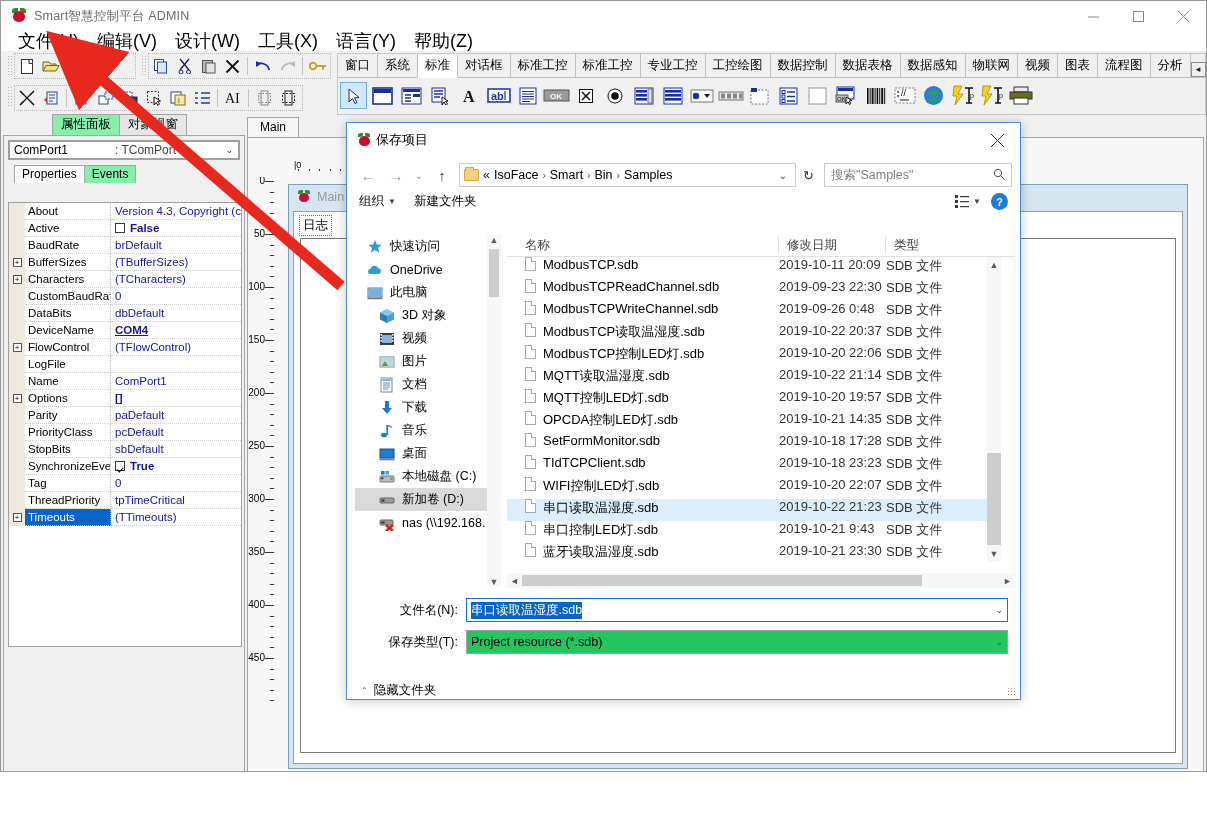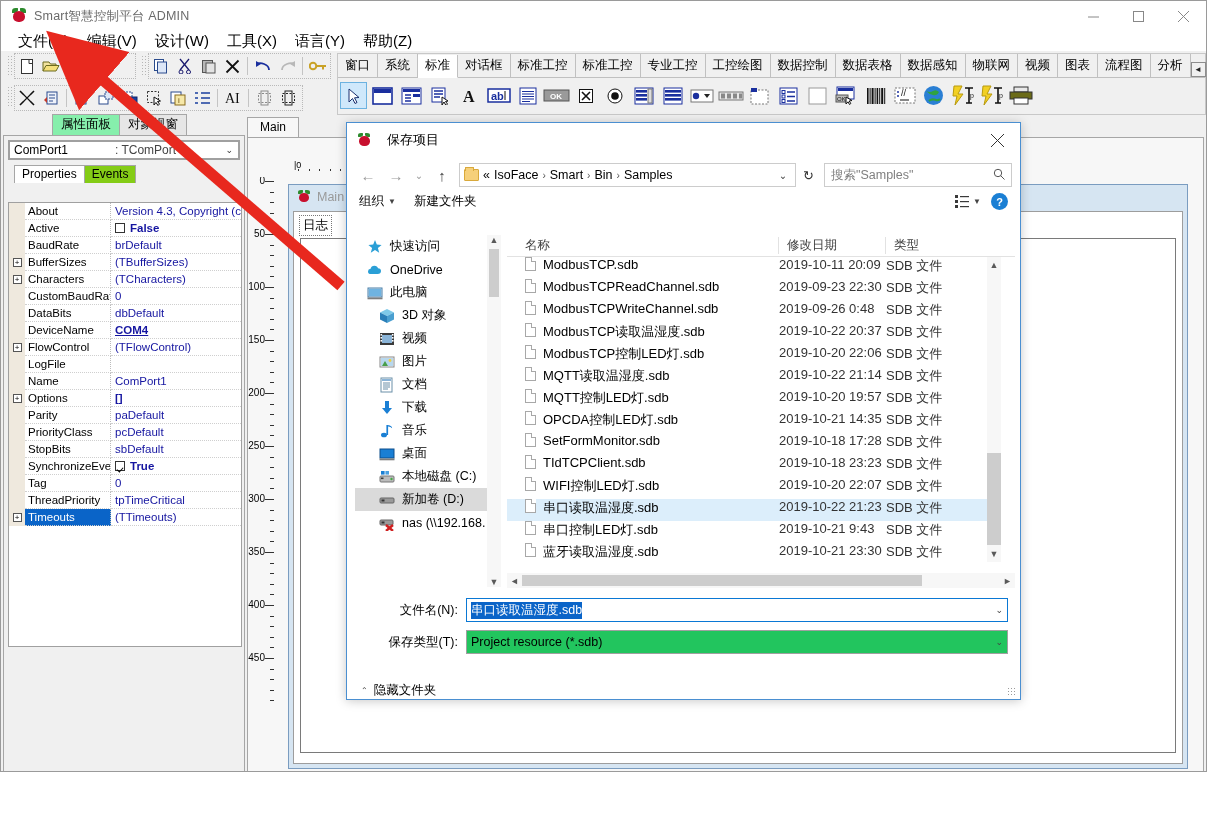--- a/index.html
+++ b/index.html
@@ -50,21 +50,21 @@
   }
   .winbtn svg { display:block; }
 
   
   .menubar {
     position:absolute; left:0; top:30px; width:1205px; height:20px;
     background:#ffffff; display:flex; align-items:center;
     padding-left: 8px;
   }
   .menu-item {
-    font-size: 15px; color:#000; padding: 1px 9px; white-space:nowrap;
+    font-size: 18px; color:#000; padding: 1px 9px; white-space:nowrap;
   }
 
   
   .tbrow {
     position:absolute; left:0; background:#f0f0f0;
   }
   .tbrow1 { top:50px; width:1205px; height:30px; }
   .tbrow2 { top:80px; width:1205px; height:34px; }
 
   .tgroup {
@@ -136,21 +136,21 @@
   .obj-combo {
     margin:4px 4px 0 4px; height:20px; background:#fff; border:2px solid #a0a0a0;
     display:flex; align-items:center; font-size:12px; position:relative;
   }
   .obj-combo .nm { padding-left:4px; color:#000; }
   .obj-combo .ty { position:absolute; left:105px; color:#444; }
   .obj-combo .arw { position:absolute; right:5px; color:#333; font-size:9px;}
   .pe-tabs { display:flex; height:19px; align-items:flex-end; font-size:12px; padding-left:10px; margin-top:4px;}
   .pe-tab {
     padding:1px 7px 2px 7px; border:1px solid #a6a6a6; border-bottom:none;
-    background:#84cc16; margin-right:-1px;
+    background:#86efac; margin-right:-1px;
   }
   .pe-tab.active { background:#ffffff; }
   .grid-wrap {
     position:absolute; left:4px; top:66px; width:234px; height:445px;
     background:#ffffff; border:1px solid #a0a0a0; overflow:hidden;
   }
   .prow { display:flex; height:17px; font-size:11.5px; align-items:center; }
   .pexp {
     width:16px; min-width:16px; height:17px; background:#efe9de;
     display:flex; align-items:center; justify-content:center;
@@ -252,21 +252,21 @@
   .dbt span { position:relative; }
 
   
   .dialog {
     position:absolute; left:345px; top:121px; width:675px; height:578px;
     background:#ffffff; border:1px solid #4a8fd1;
     box-shadow: 0 1px 10px rgba(0,0,0,.22);
     font-size:12.5px;
   }
   .dlg-title {
-    height:34px; display:flex; align-items:center; padding-left:10px; gap:15px;
+    height:34px; display:flex; align-items:center; padding-left:10px; gap:4px;
   }
   .dlg-title .dt-txt { font-size:13px; color:#000; }
   .dlg-close {
     margin-left:auto; width:46px; height:33px; display:flex; align-items:center;
     justify-content:center; color:#333; font-size:16px;
   }
   .dlg-nav {
     height:36px; display:flex; align-items:center; padding:0 8px; gap:2px;
   }
   .navbtn {

